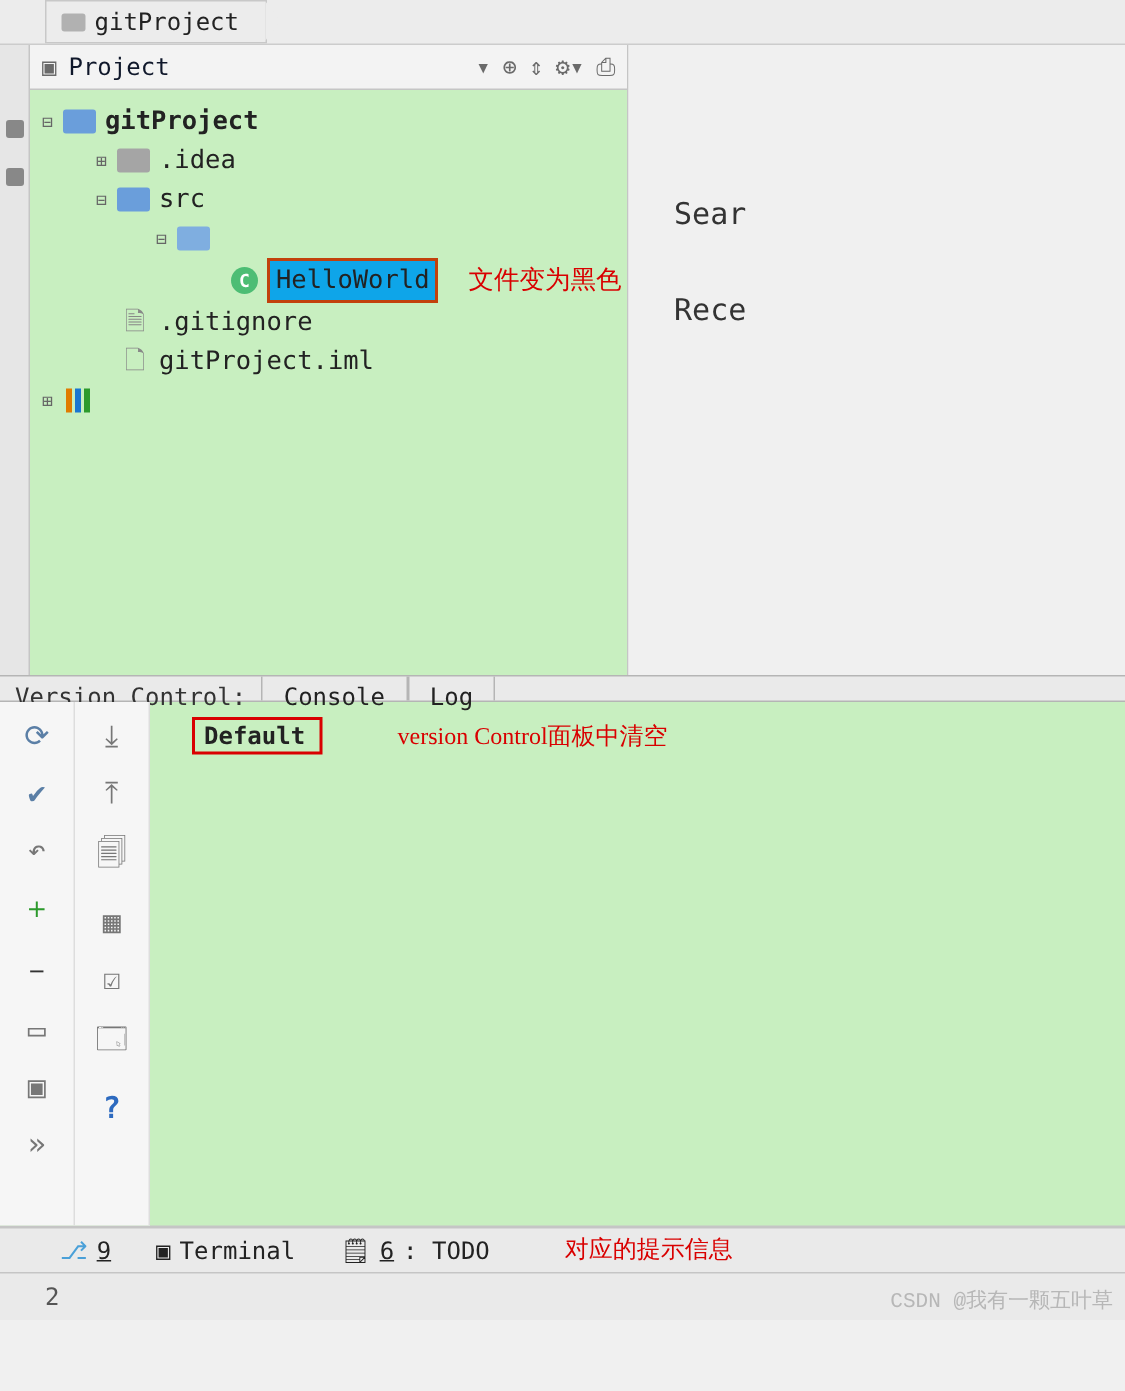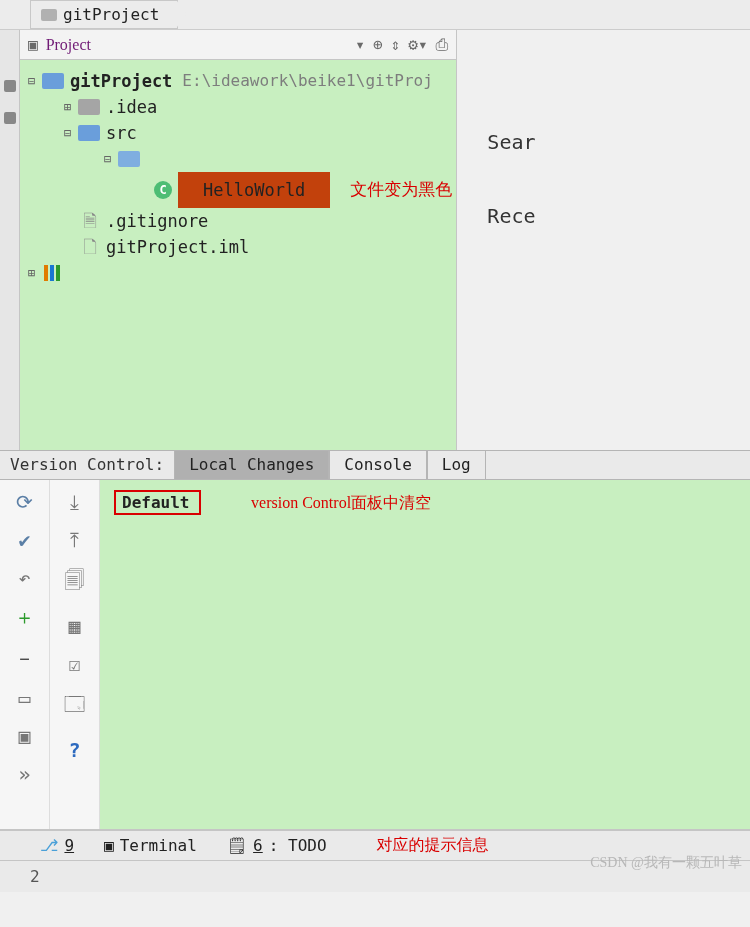--- a/index.html
+++ b/index.html
@@ -61,21 +61,21 @@
   max-width: 490px;
 }
 .pane-header {
   height: 30px;
   display: flex; align-items: center;
   padding: 0 8px;
   gap: 8px;
   border-bottom: 1px solid #c5c5c5;
   background: #f3f3f3;
 }
-.pane-header .title { color: #701a75; font-family: Liberation Serif, serif; }
+.pane-header .title { color: #0f172a; }
 .spacer { flex: 1; }
 .hdr-icon {
   color: #6a6a6a; cursor: pointer;
   font-size: 16px;
   display: inline-flex; align-items: center;
 }
 .tree {
   flex: 1;
   background: #c8efc0;
   padding: 8px 4px;
@@ -94,33 +94,33 @@
 .ticon.class {
   width: 18px; height: 18px; border-radius: 50%;
   background: #4dbd74; color: #fff; font-weight: bold; font-size: 12px;
   display: inline-flex; align-items: center; justify-content: center;
 }
 .ticon.file { color: #888;}
 .ticon.iml { color: #888;}
 .ticon.lib { display: inline-flex; gap: 2px;}
 .ticon.lib span { width: 4px; height: 16px; display: inline-block;}
 .sel {
-  border: 5px solid #c2410c; background: #c2410c; padding: 0 20px;
+  border: 2px solid #c2410c; background: #0ea5e9; padding: 0 4px;
 }
 .path-hint { color: #7d7d7d; font-size: 16px; margin-left: 10px;}
 .anno-red { color: #d90000; font-family: SimSun, serif;}
 .editor-pane {
   flex: 1;
   background: #f0f0f0;
   padding: 20px 0 0 30px;
-  display: flex; flex-direction: column; gap: 50px;
+  display: flex; flex-direction: column; gap: 40px;
   font-size: 20px; color: #333;
 }
 .vc-header {
-  height: 30px;
+  height: 18px;
   display: flex; align-items: stretch;
   background: #eaeaea;
   border-top: 1px solid #b5b5b5;
   border-bottom: 1px solid #b5b5b5;
 }
 .vc-header .lbl { padding: 4px 10px; color: #333;}
 .vc-tab {
   padding: 4px 14px; border-left: 1px solid #b5b5b5; border-right: 1px solid #b5b5b5;
   cursor: pointer;
 }
@@ -136,21 +136,21 @@
   width: 50px; background: #f6f6f6;
   display: flex; flex-direction: column; align-items: center;
   padding: 10px 0; gap: 14px;
   border-right: 1px solid #ddd;
 }
 .tool-icon { font-size: 20px; color: #5b7fa6; cursor: pointer;}
 .tool-icon.plus { color: #2c9a2c;}
 .tool-icon.minus { color: #333;}
 .tool-icon.help { color: #2d6abf; font-weight: bold;}
 .tool-icon.gray { color: #777;}
-.vc-changes { flex: 1; padding: 10px 14px; position: relative;}
+.vc-changes { flex: 1; padding: 10px 28px; position: relative;}
 .default-box {
   border: 2px solid #d90000;
   padding: 1px 10px 1px 6px;
   display: inline-block;
   font-weight: bold;
 }
 .bottom-tabs {
   height: 30px;
   display: flex; align-items: center;
   background: #eaeaea;
@@ -165,23 +165,23 @@
   padding: 0 20px 0 30px;
   background: #eaeaea;
   border-top: 1px solid #c5c5c5;
   position: relative;
 }
 .status-msg {
   border: 2px solid #d90000;
   padding: 1px 8px;
 }
 .watermark {
-  position: absolute; right: 8px; bottom: 20px;
+  position: absolute; right: 8px; bottom: 4px;
   color: #b7b7b7; font-size: 14px;
-  font-family: Liberation Serif, serif;
+  font-family: Liberation Mono, monospace;
 }
 </style>
 </head>
 <body>
 
 <div class="breadcrumb">
   <div class="crumb">
     <span class="folder-icon"></span>
     <span>gitProject</span>
   </div>
@@ -203,21 +203,20 @@
       <span class="hdr-icon">⇕</span>
       <span class="hdr-icon">⚙▾</span>
       <span class="hdr-icon">⎙</span>
     </div>
 
     <div class="tree">
       <div class="tree-row" style="padding-left:4px">
         <span class="toggle">⊟</span>
         <span class="ticon folder"></span>
         <b>gitProject</b>
-        <span class="path-hint">E:\ideawork\beike1\gitProj</span>
       </div>
       <div class="tree-row" style="padding-left:40px">
         <span class="toggle">⊞</span>
         <span class="ticon folder light"></span>
         <span>.idea</span>
       </div>
       <div class="tree-row" style="padding-left:40px">
         <span class="toggle">⊟</span>
         <span class="ticon folder"></span>
         <span>src</span>
@@ -251,21 +250,20 @@
   </div>
 
   <div class="editor-pane">
     <div style="margin-top:80px">Sear</div>
     <div>Rece</div>
   </div>
 </div>
 
 <div class="vc-header">
   <div class="lbl">Version Control:</div>
-  <div class="vc-tab active">Local Changes</div>
   <div class="vc-tab">Console</div>
   <div class="vc-tab">Log</div>
 </div>
 
 <div class="vc-body">
   <div class="vc-left">
     <span class="tool-icon">⟳</span>
     <span class="tool-icon">✔</span>
     <span class="tool-icon gray">↶</span>
     <span class="tool-icon plus">＋</span>

